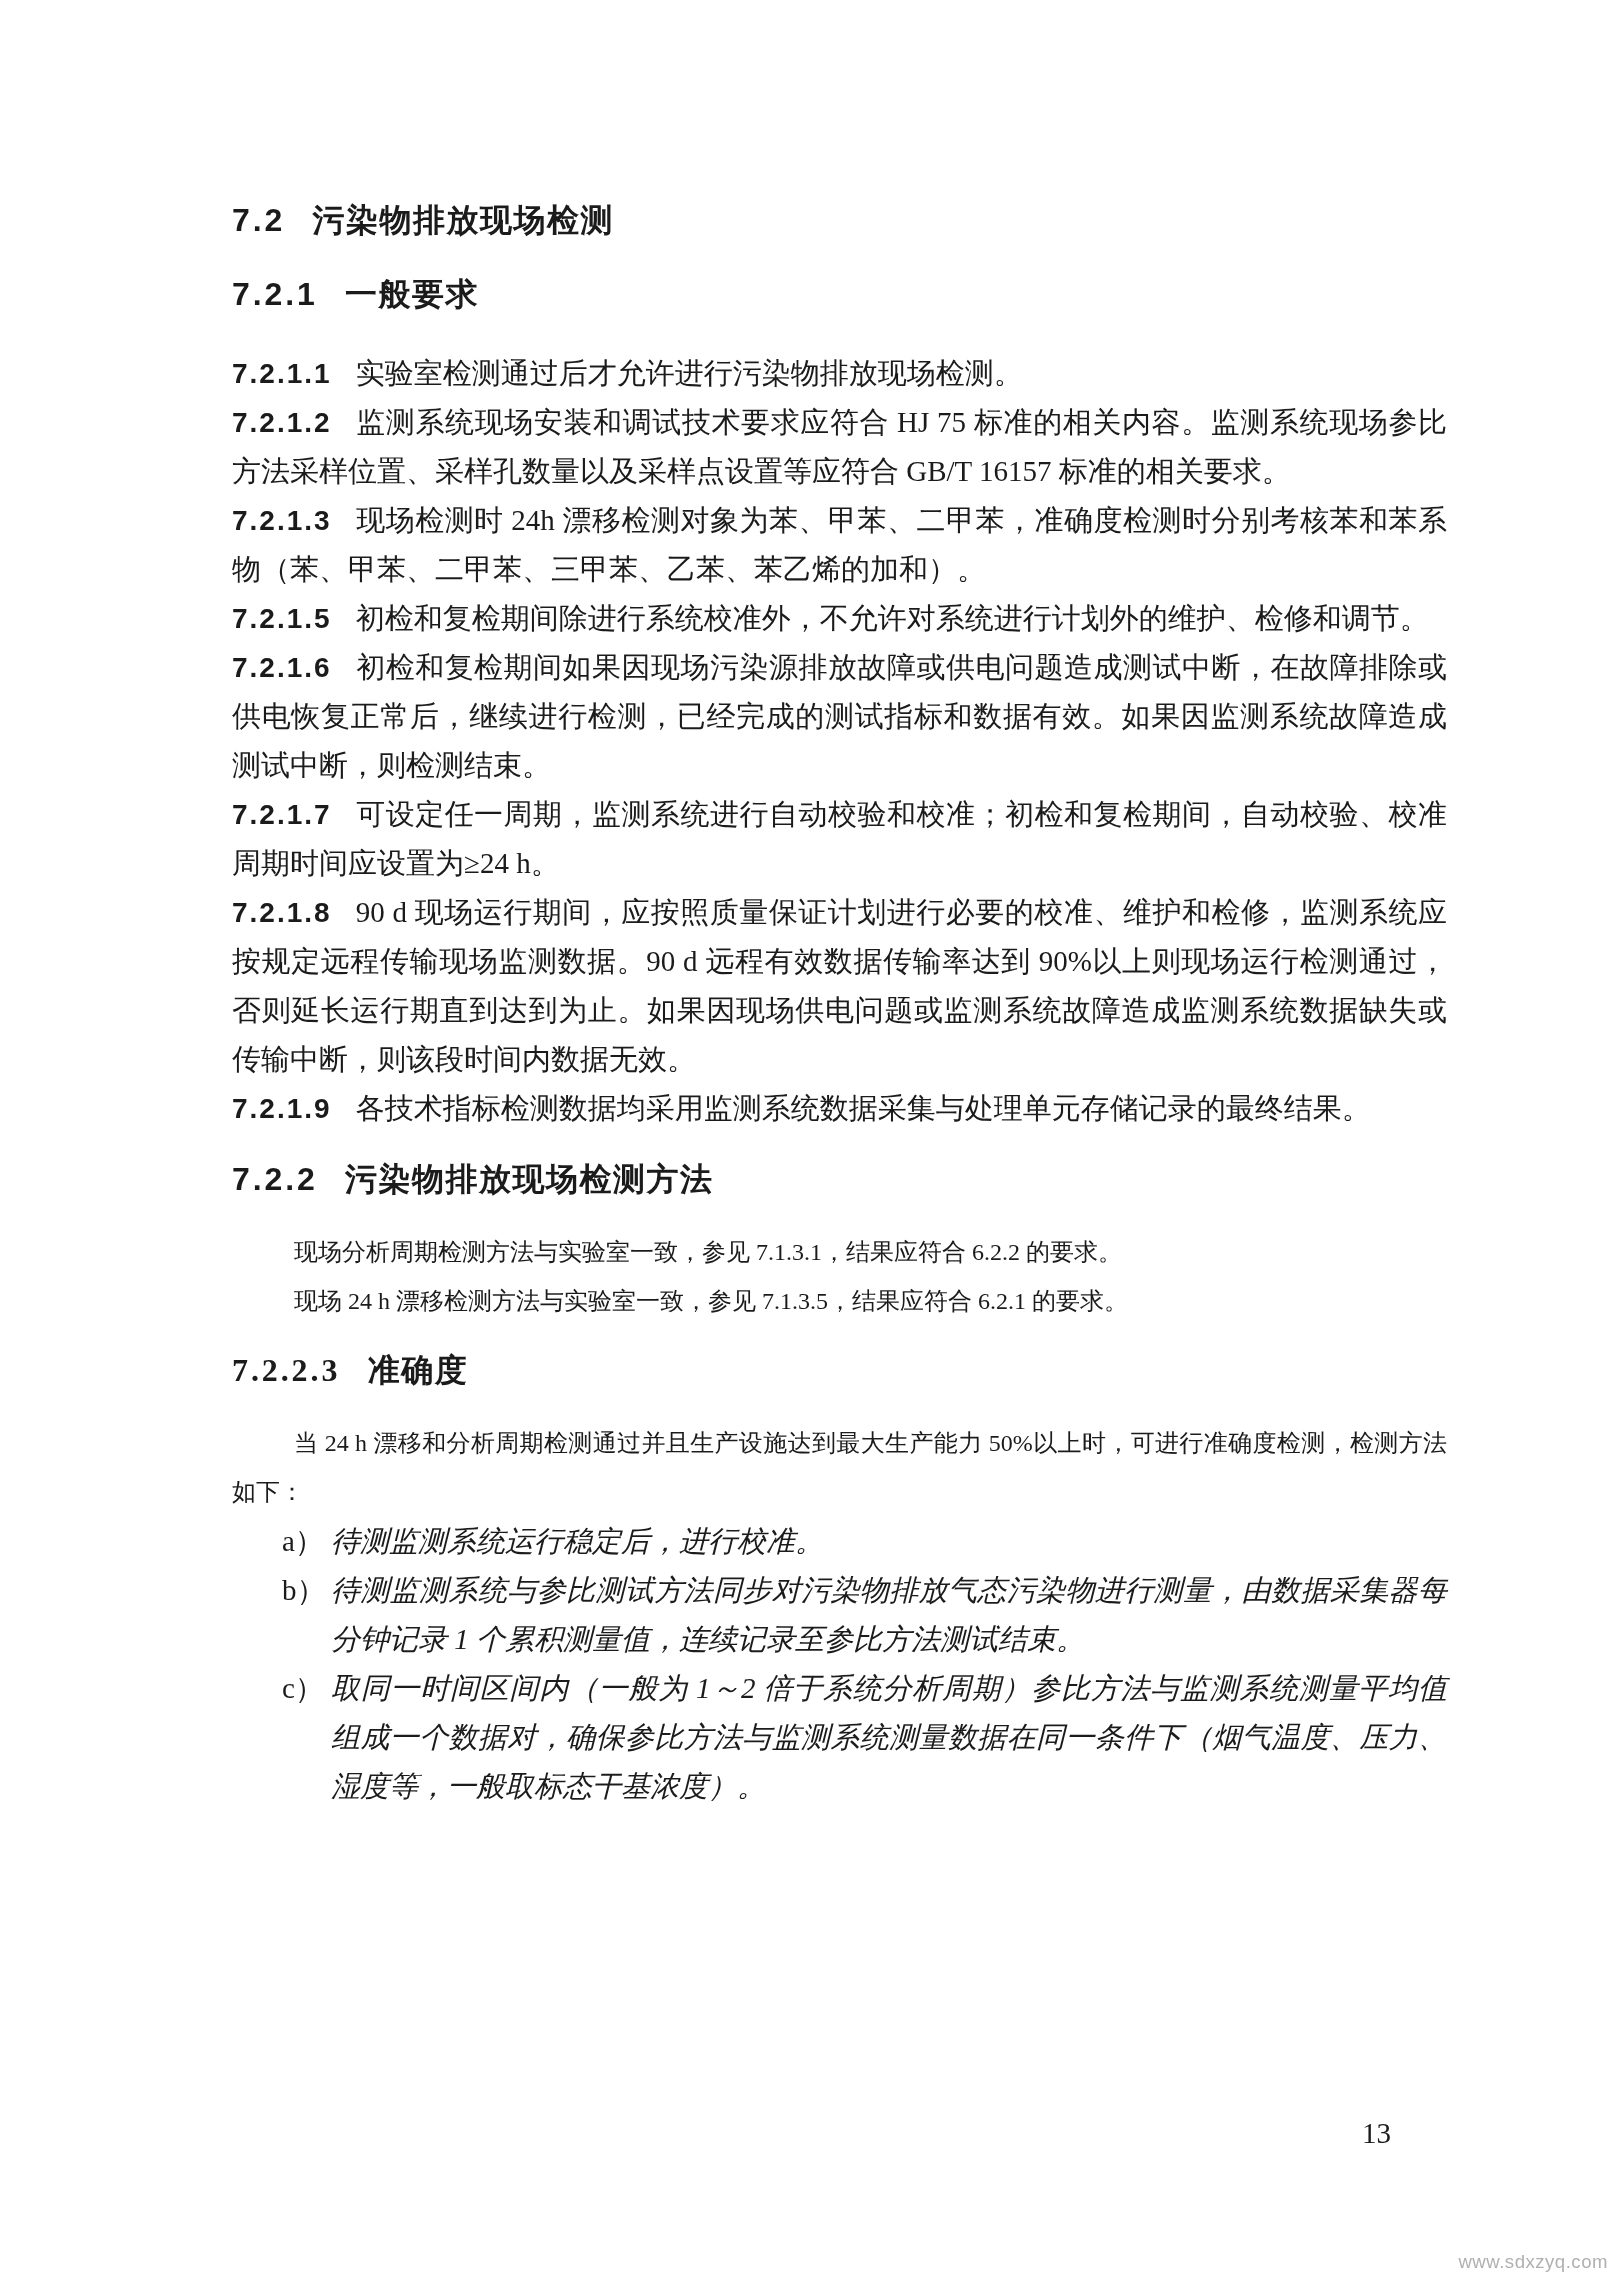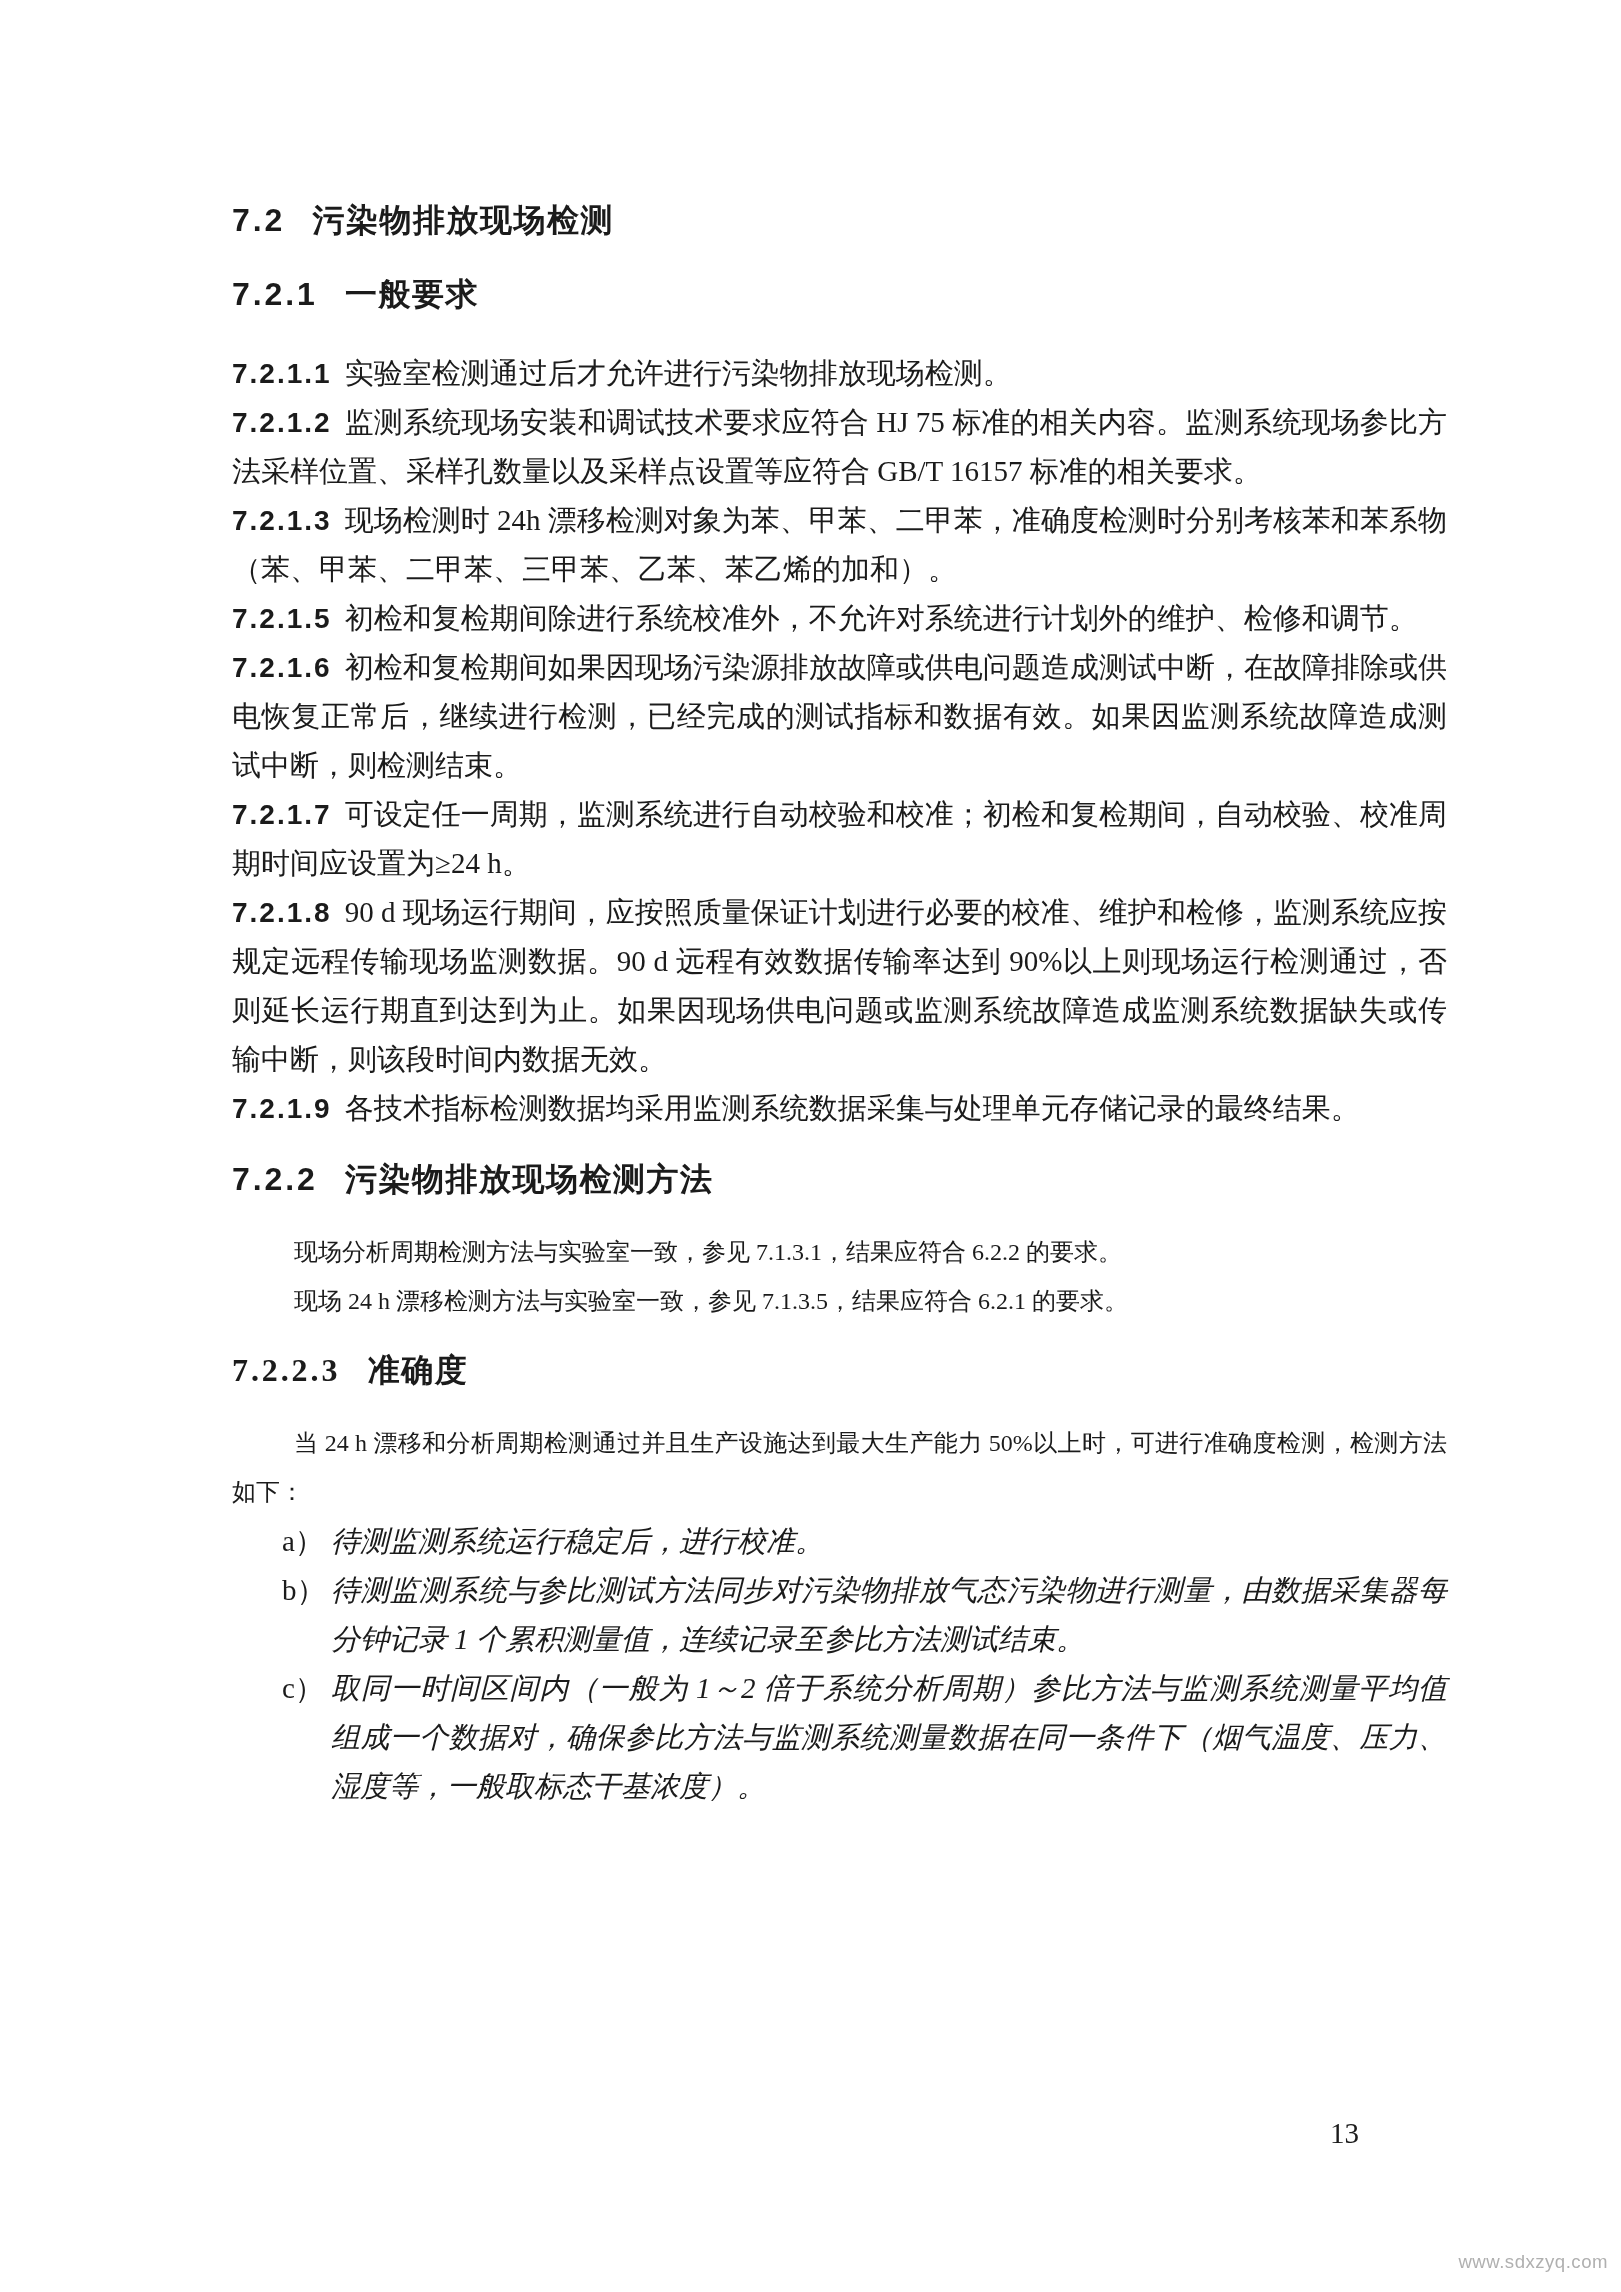--- a/index.html
+++ b/index.html
@@ -51,21 +51,21 @@
     font-size: 29px;
     line-height: 49px;
     margin: 0;
     text-align: justify;
   }
   .cnum {
     font-family: "Liberation Sans", "DejaVu Sans", sans-serif;
     font-weight: bold;
     font-size: 28px;
     letter-spacing: 2px;
-    margin-right: 13px;
+    margin-right: 24px;
     white-space: nowrap;
   }
   
   .para {
     font-size: 24px;
     line-height: 49px;
     margin: 0;
     text-align: justify;
     text-indent: 62px;
   }
@@ -81,21 +81,21 @@
     flex: 0 0 49px;
     white-space: nowrap;
   }
   .li-text {
     flex: 1;
     text-align: justify;
     font-style: italic;
   }
   .page-number {
     position: absolute;
-    left: 1330px;
+    left: 1362px;
     top: 2117px;
     font-size: 29px;
     color: #1b1b1b;
   }
   .watermark {
     position: absolute;
     right: 13px;
     bottom: 19.6px;
     font-family: "Liberation Sans", "DejaVu Sans", sans-serif;
     font-size: 18.6px;

